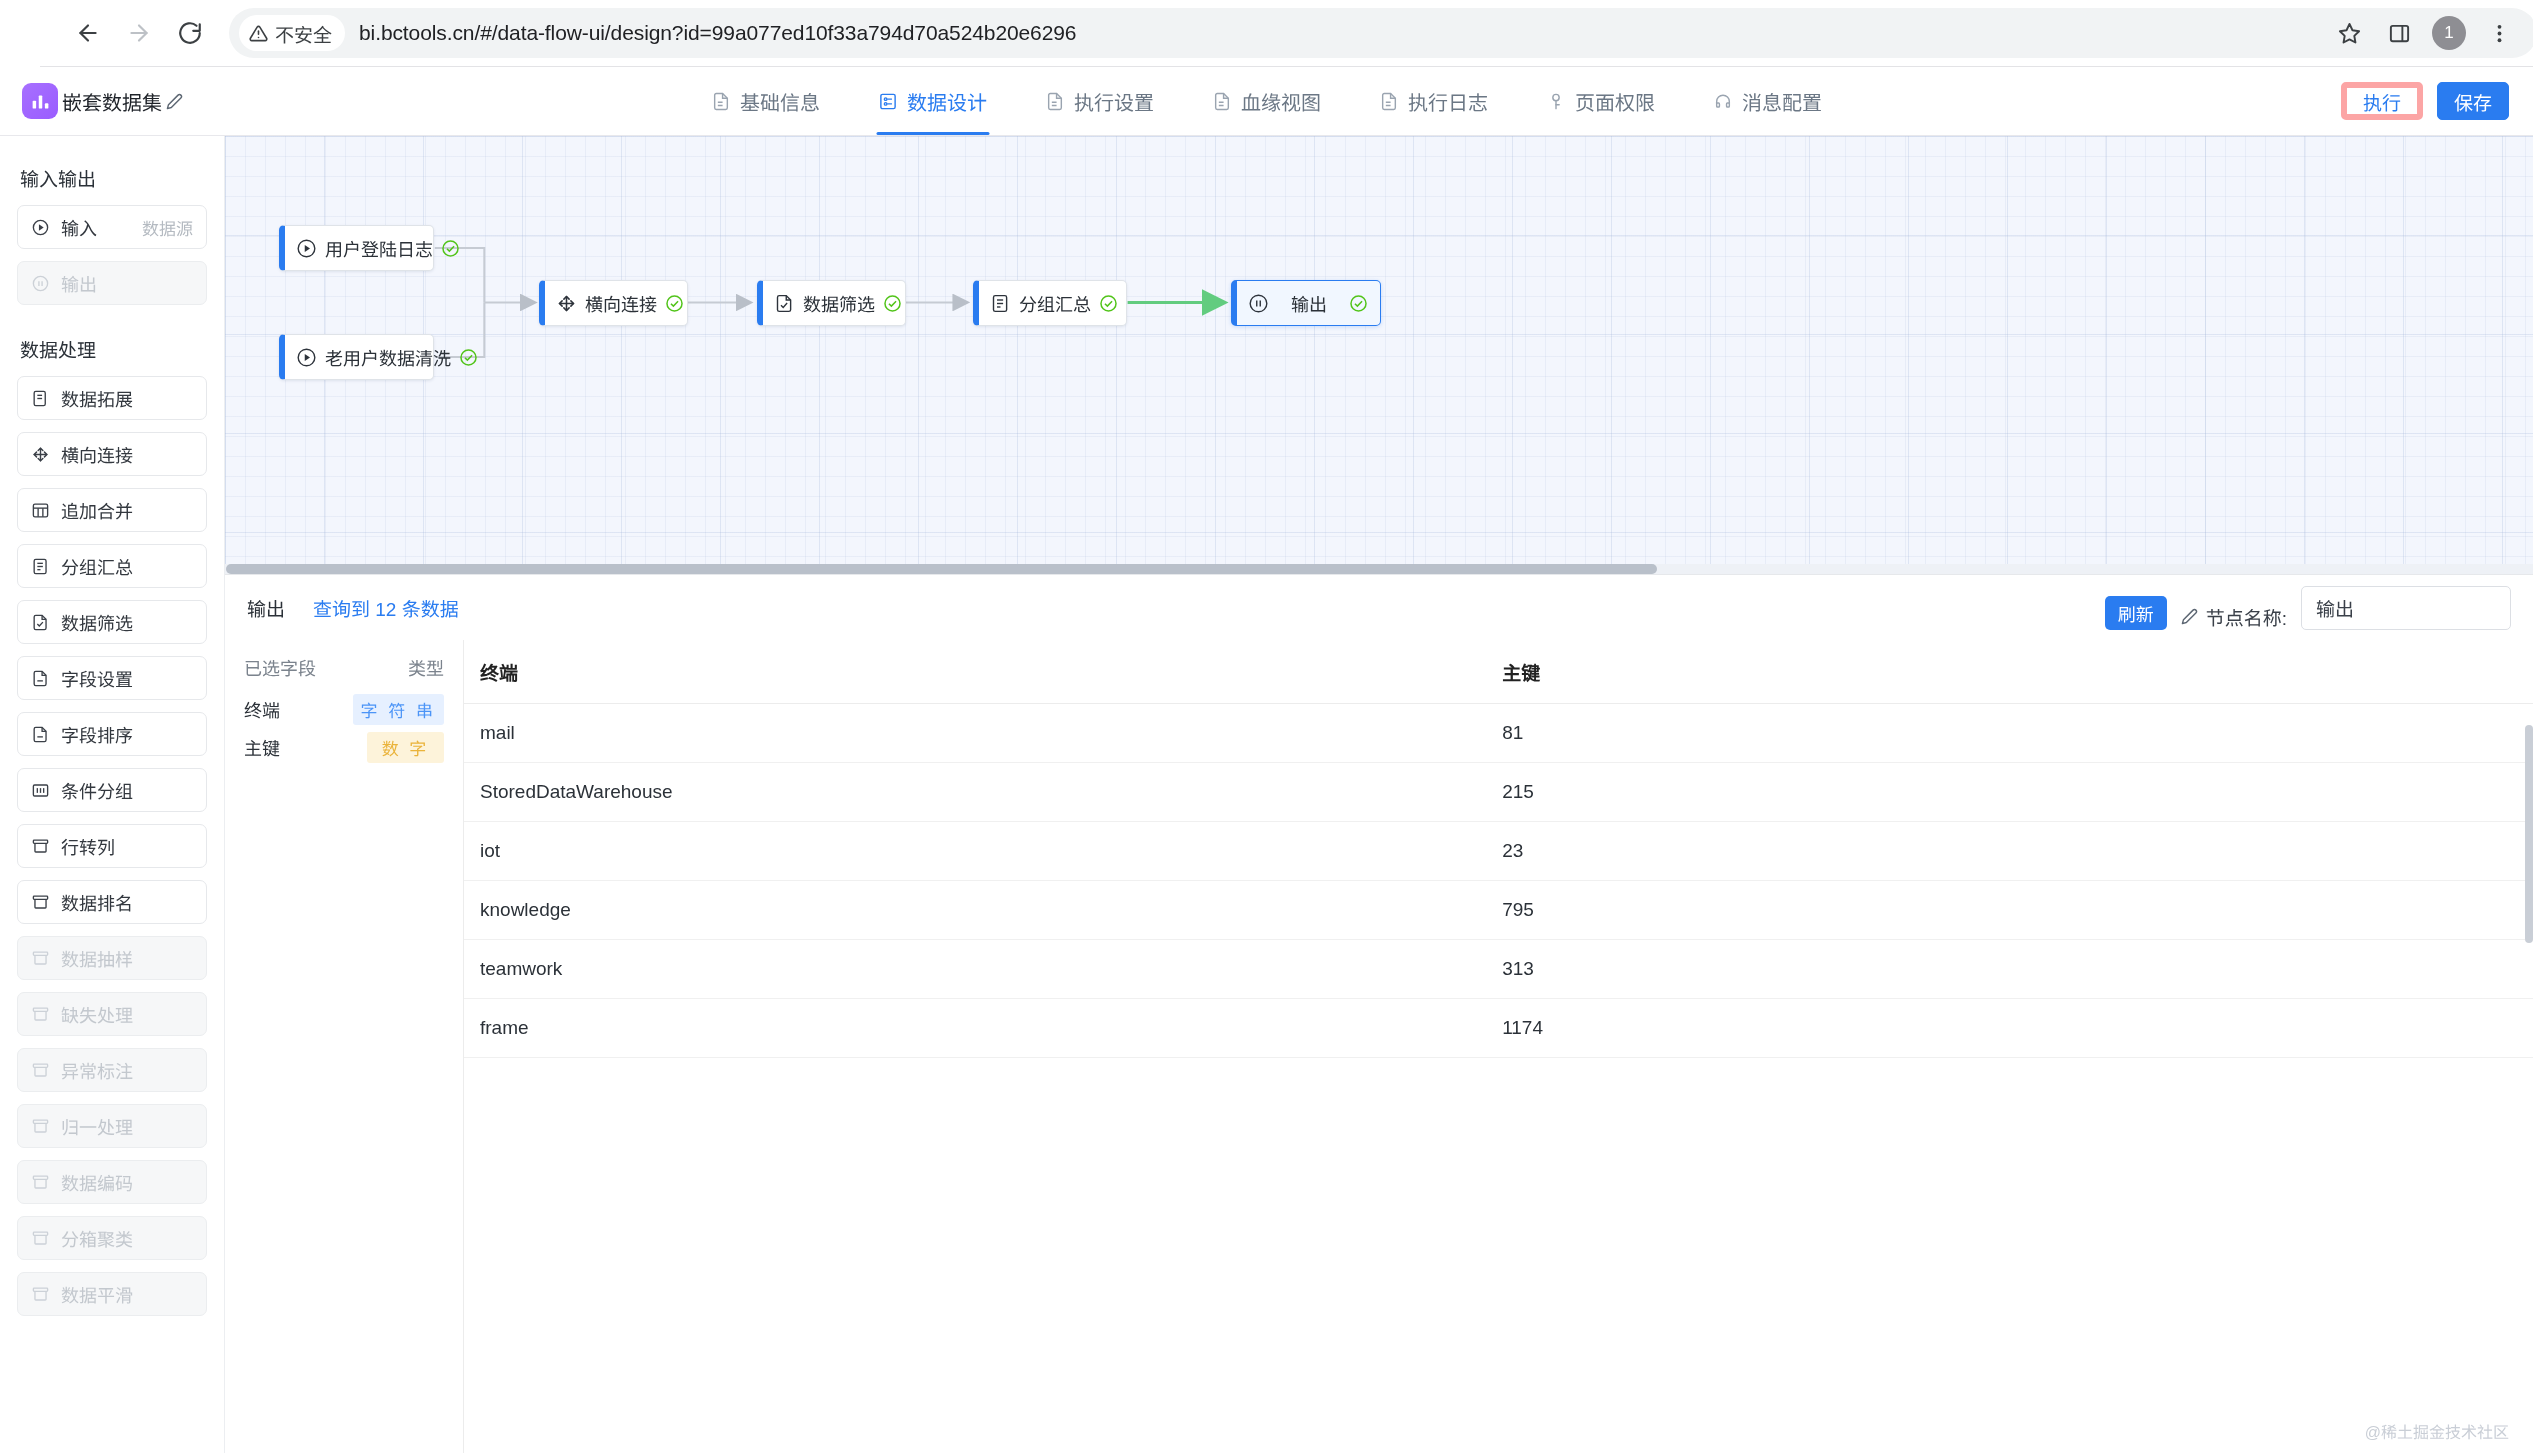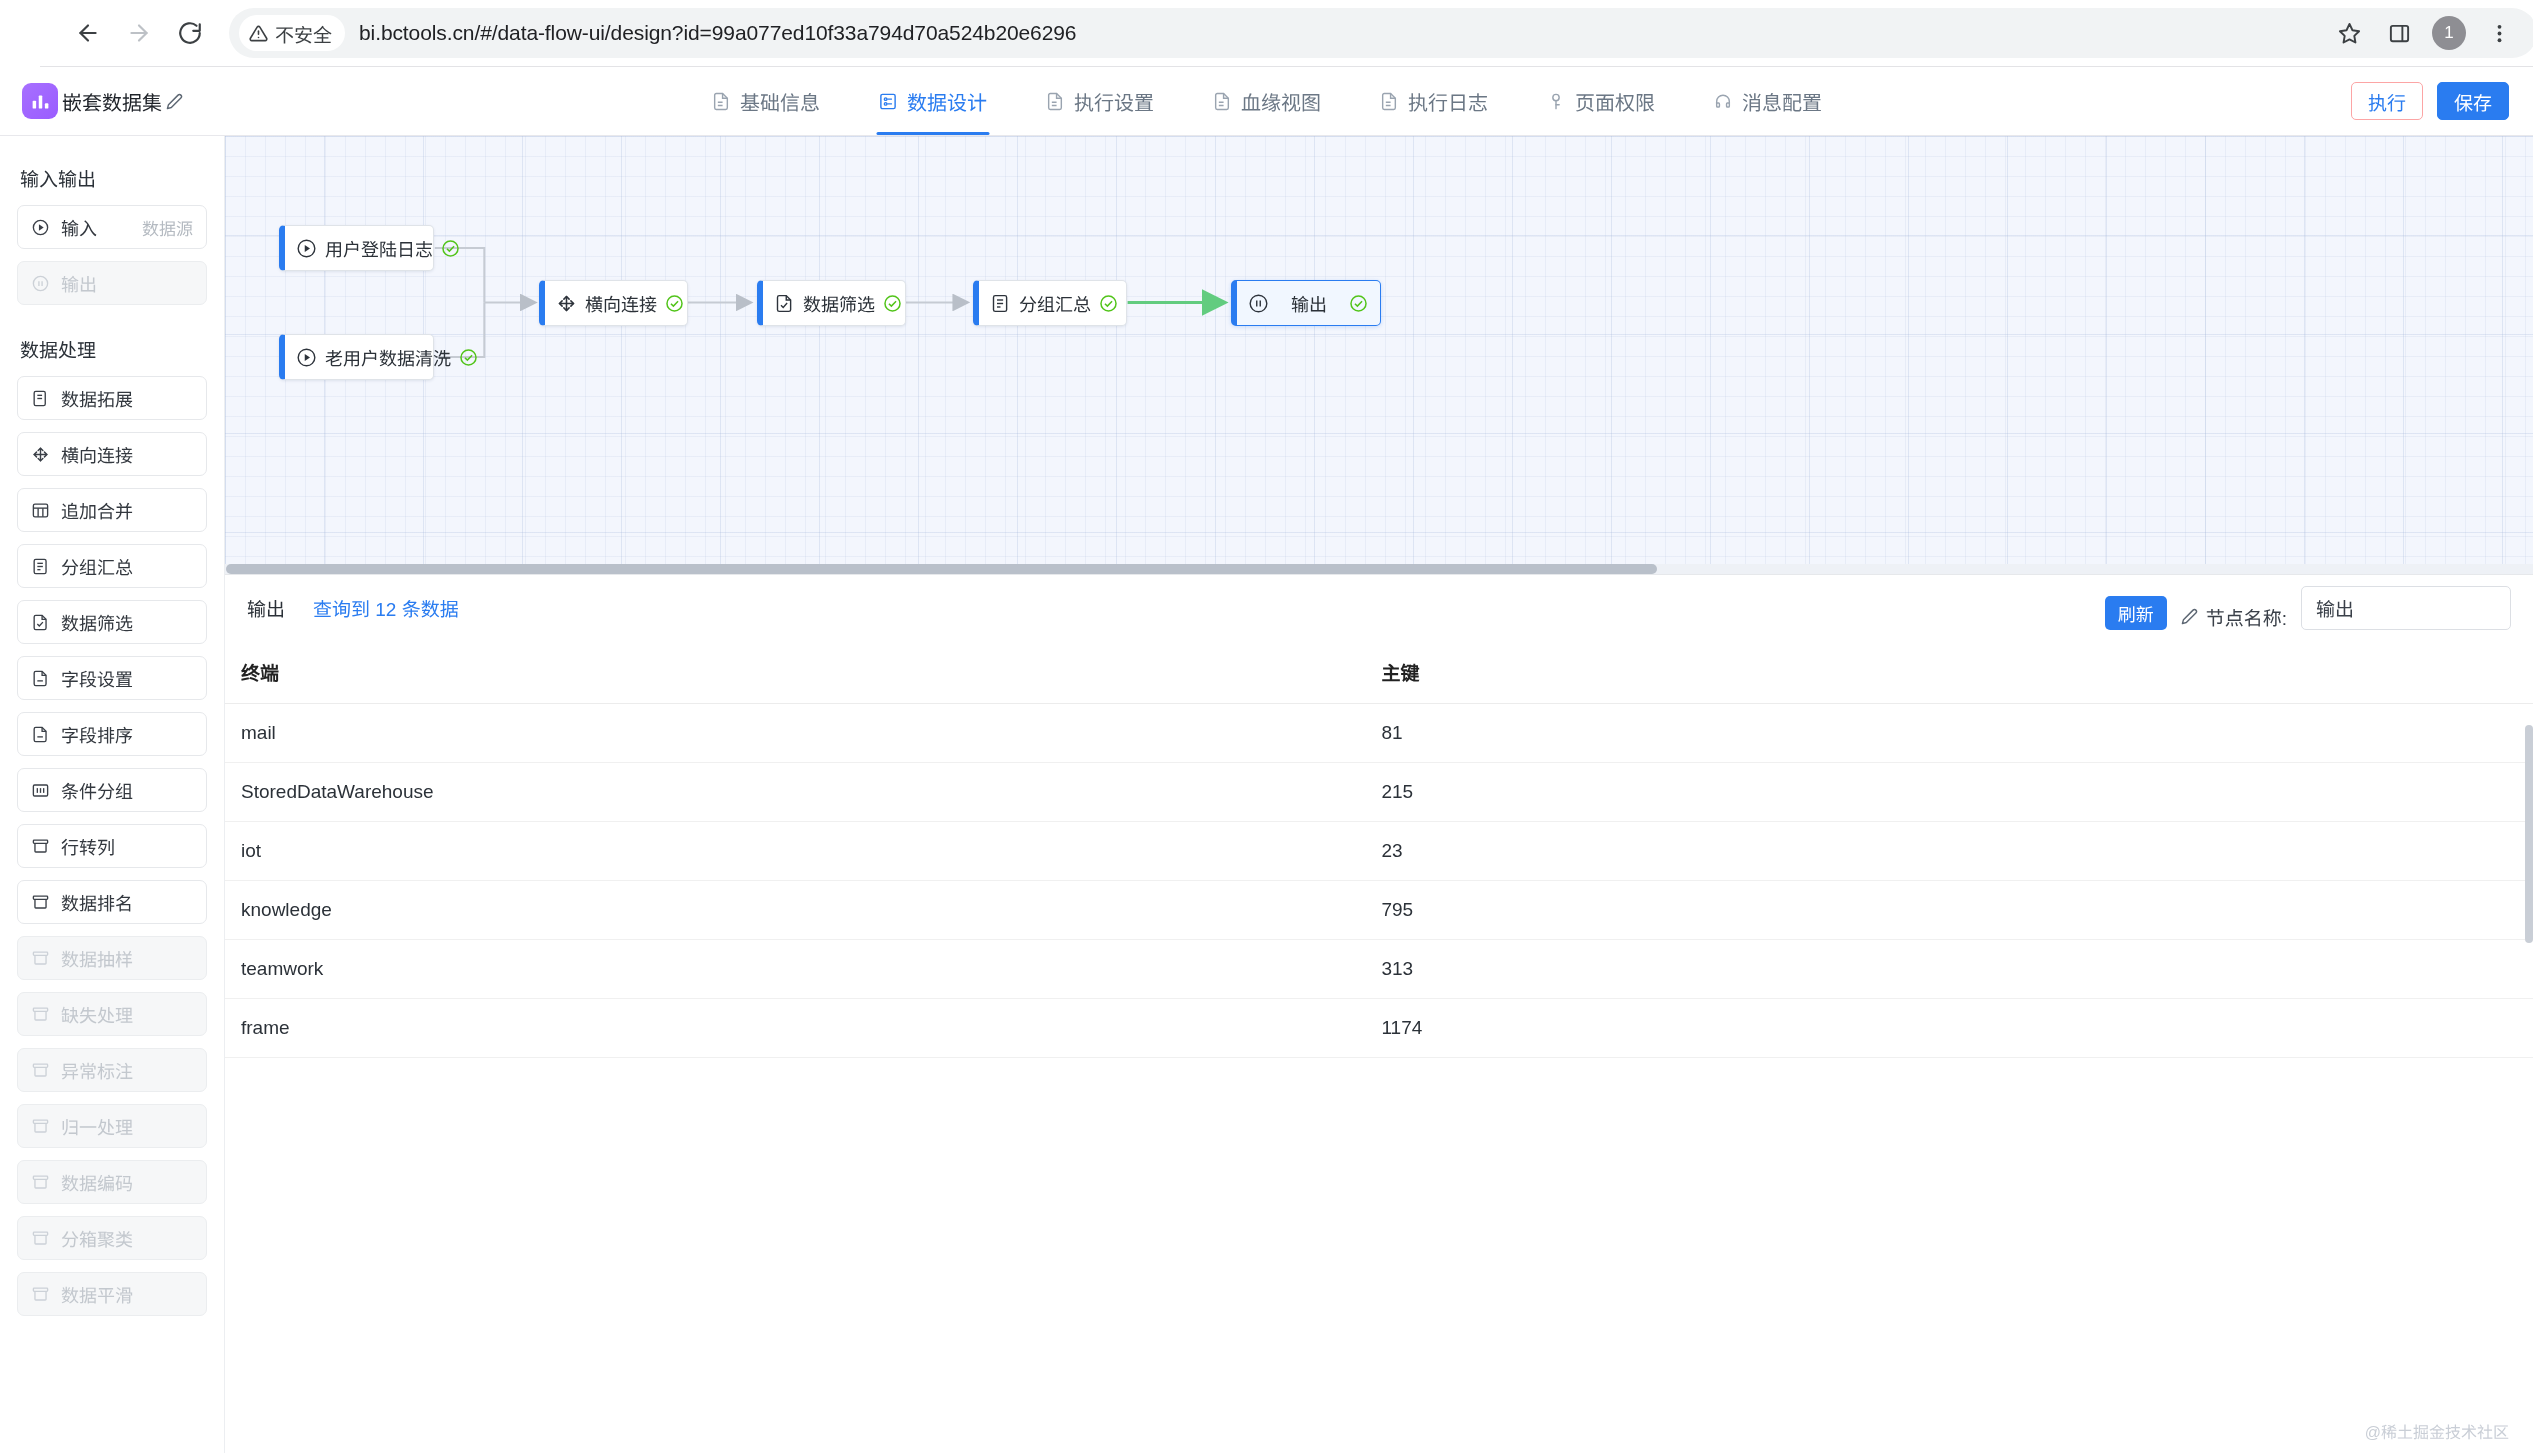--- a/index.html
+++ b/index.html
@@ -104,21 +104,21 @@
   .tab.active::after {
     content: ""; position: absolute; left: 2px; right: 2px; bottom: 0;
     height: 3px; background: #2a7cf0; border-radius: 2px;
   }
   .header-actions { margin-left: auto; display: flex; gap: 14px; }
   .btn {
     min-width: 71px; height: 38px; border-radius: 5px;
     font-size: 19px; display: flex; align-items: center; justify-content: center;
     padding: 0 16px; cursor: pointer;
   }
-  .btn-outline { background: #fff; color: #2a7cf0; border: 1px solid #fca5a5; }
+  .btn-outline { background: #fff; color: #2a7cf0; border: 6px solid #fca5a5; }
   .btn-primary { background: #2a7cf0; color: #fff; border: 1px solid #2a7cf0; }
 
   
   .workspace { display: flex; height: calc(1453px - 67px - 69px); width: 100%; }
 
   
   .sidebar {
     width: 225px; flex: 0 0 225px;
     background: #ffffff;
     padding: 16px 17px 0 17px;
@@ -785,20 +785,34 @@
                   <path d="M17 3a2.8 2.8 0 1 1 4 4L7.5 20.5 2 22l1.5-5.5z"></path>
                 </svg>
             </span>
             <span>节点名称:</span>
           </span>
           <input class="node-name-input" value="输出" style="">
         </div>
       </div>
 
       <div class="bottom-body">
+        <div class="fields-pane">
+          <div class="fields-head">
+            <span>已选字段</span>
+            <span>类型</span>
+          </div>
+          <div class="field-row">
+            <span>终端</span>
+            <span class="type-badge type-string">字 符 串</span>
+          </div>
+          <div class="field-row">
+            <span>主键</span>
+            <span class="type-badge type-number">数  字</span>
+          </div>
+        </div>
 
         <div class="table-pane">
           <table class="grid">
             <thead>
               <tr>
                 <th>终端</th>
                 <th>主键</th>
               </tr>
             </thead>
             <tbody>

